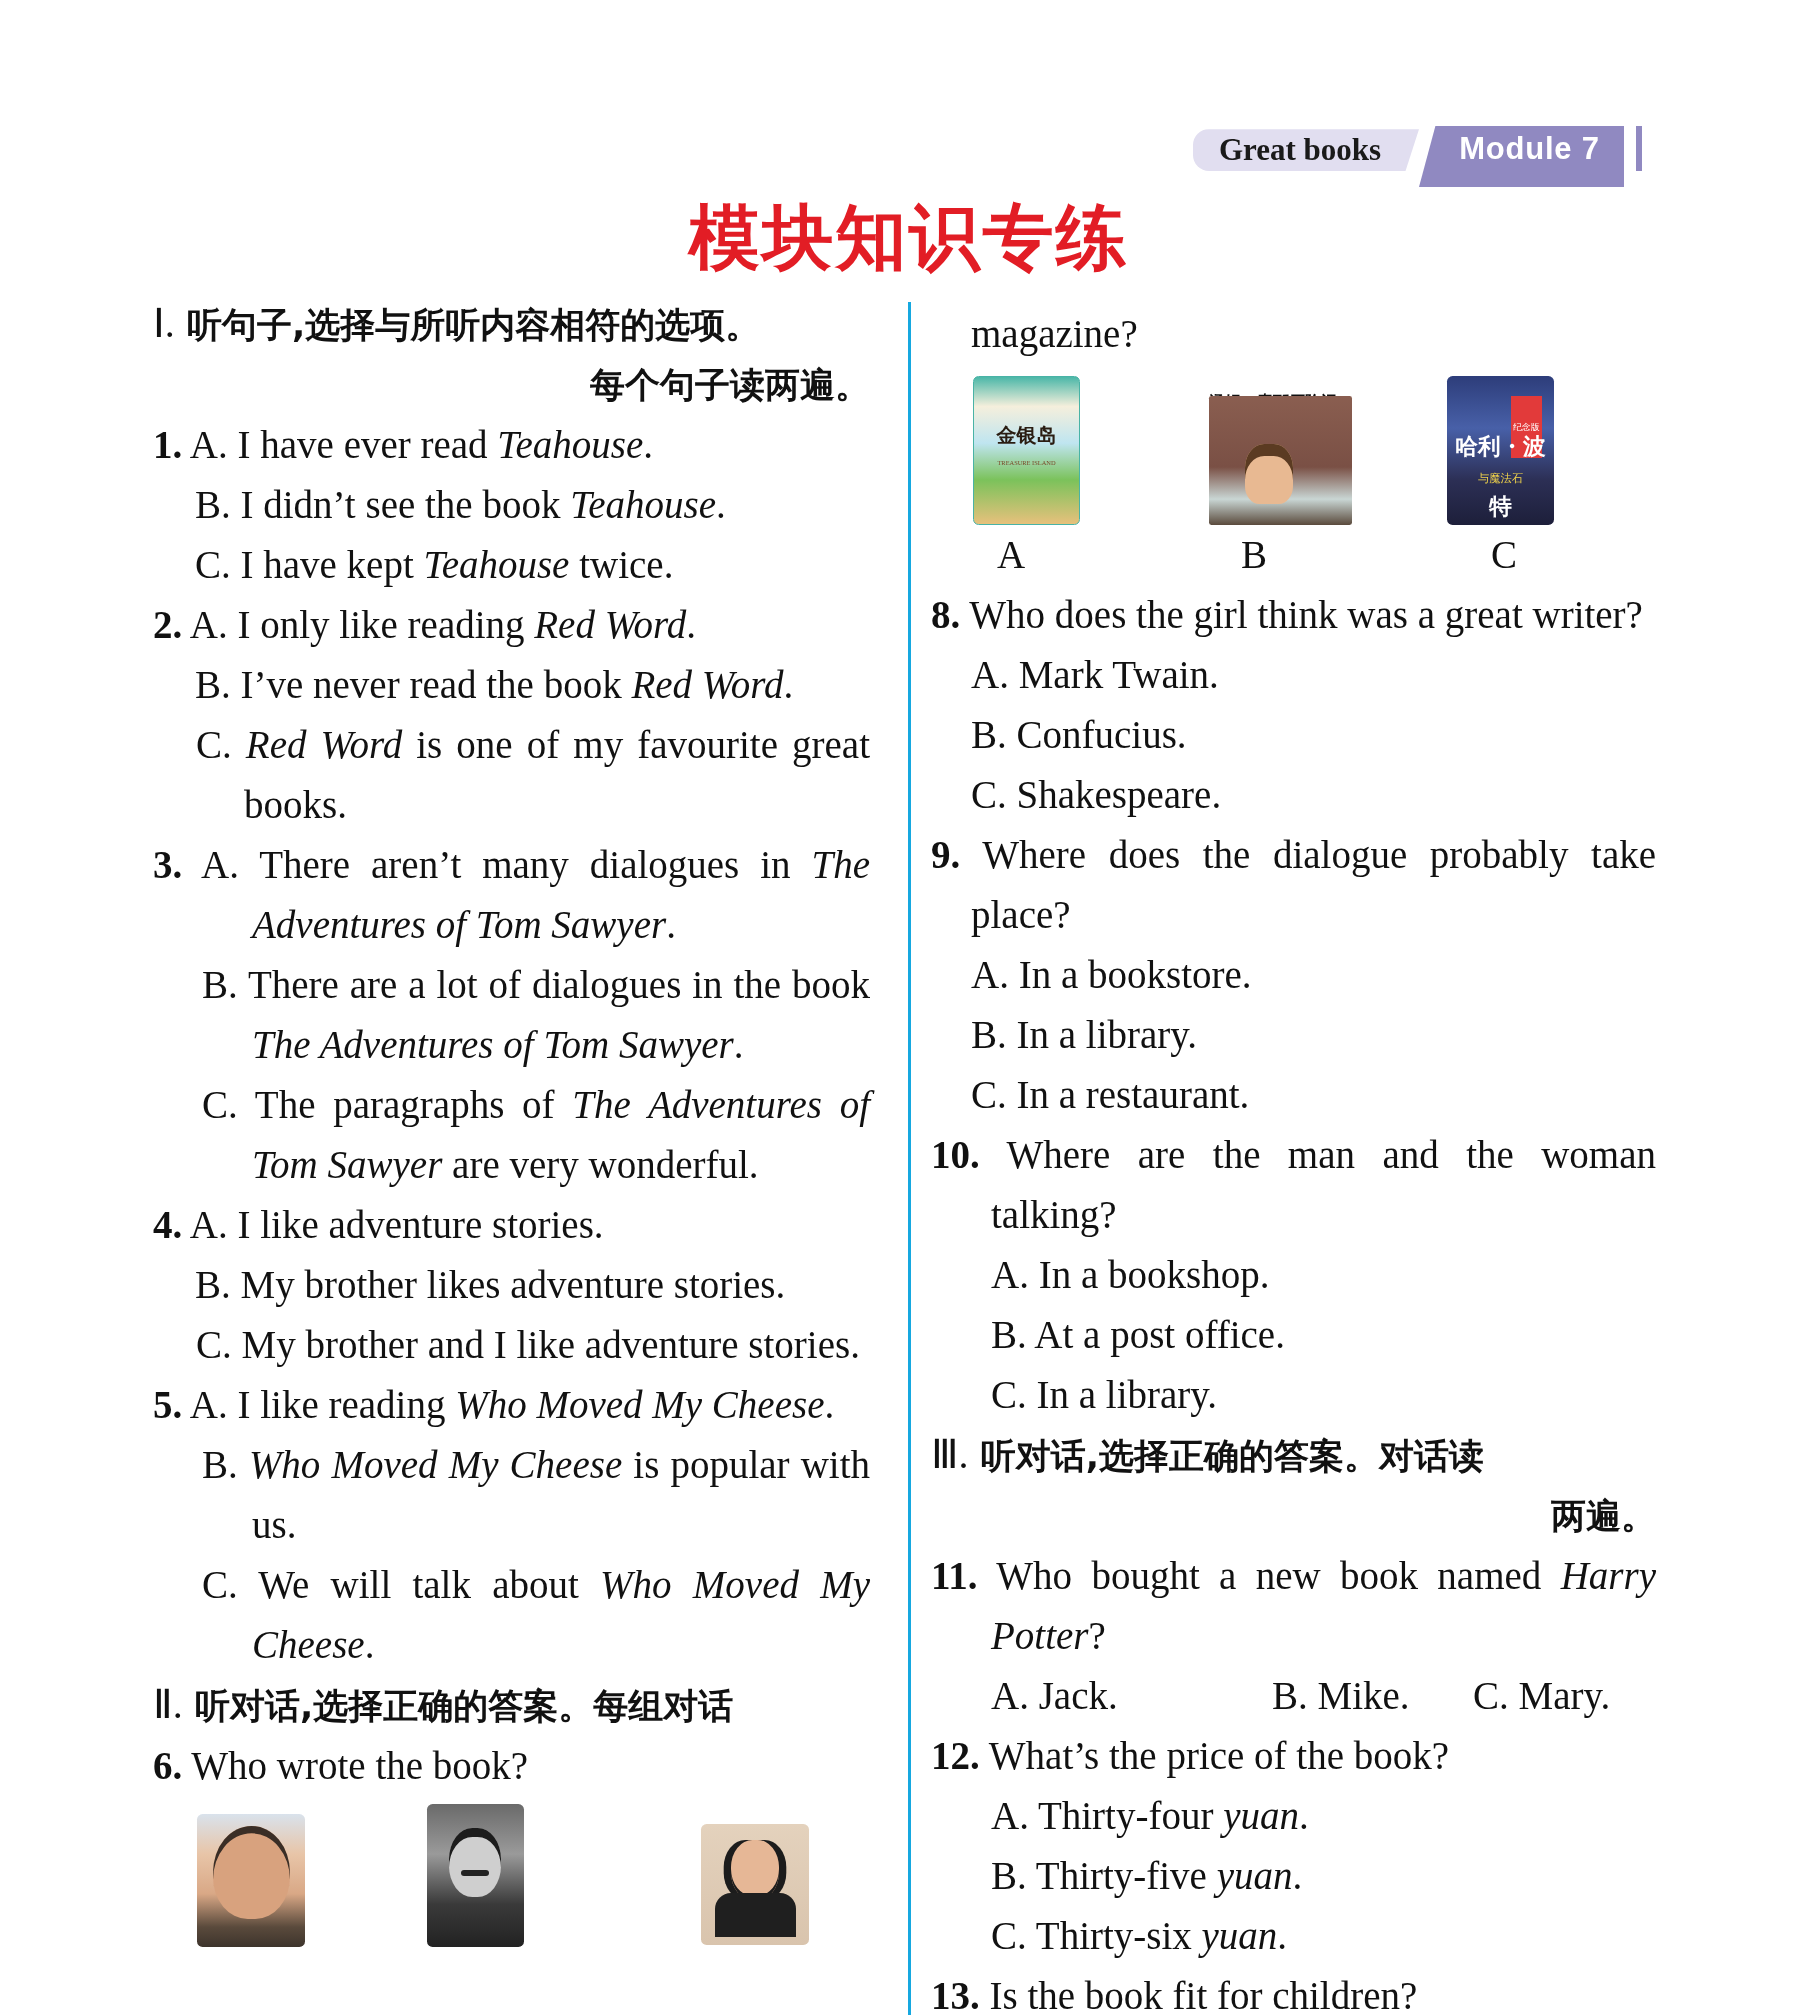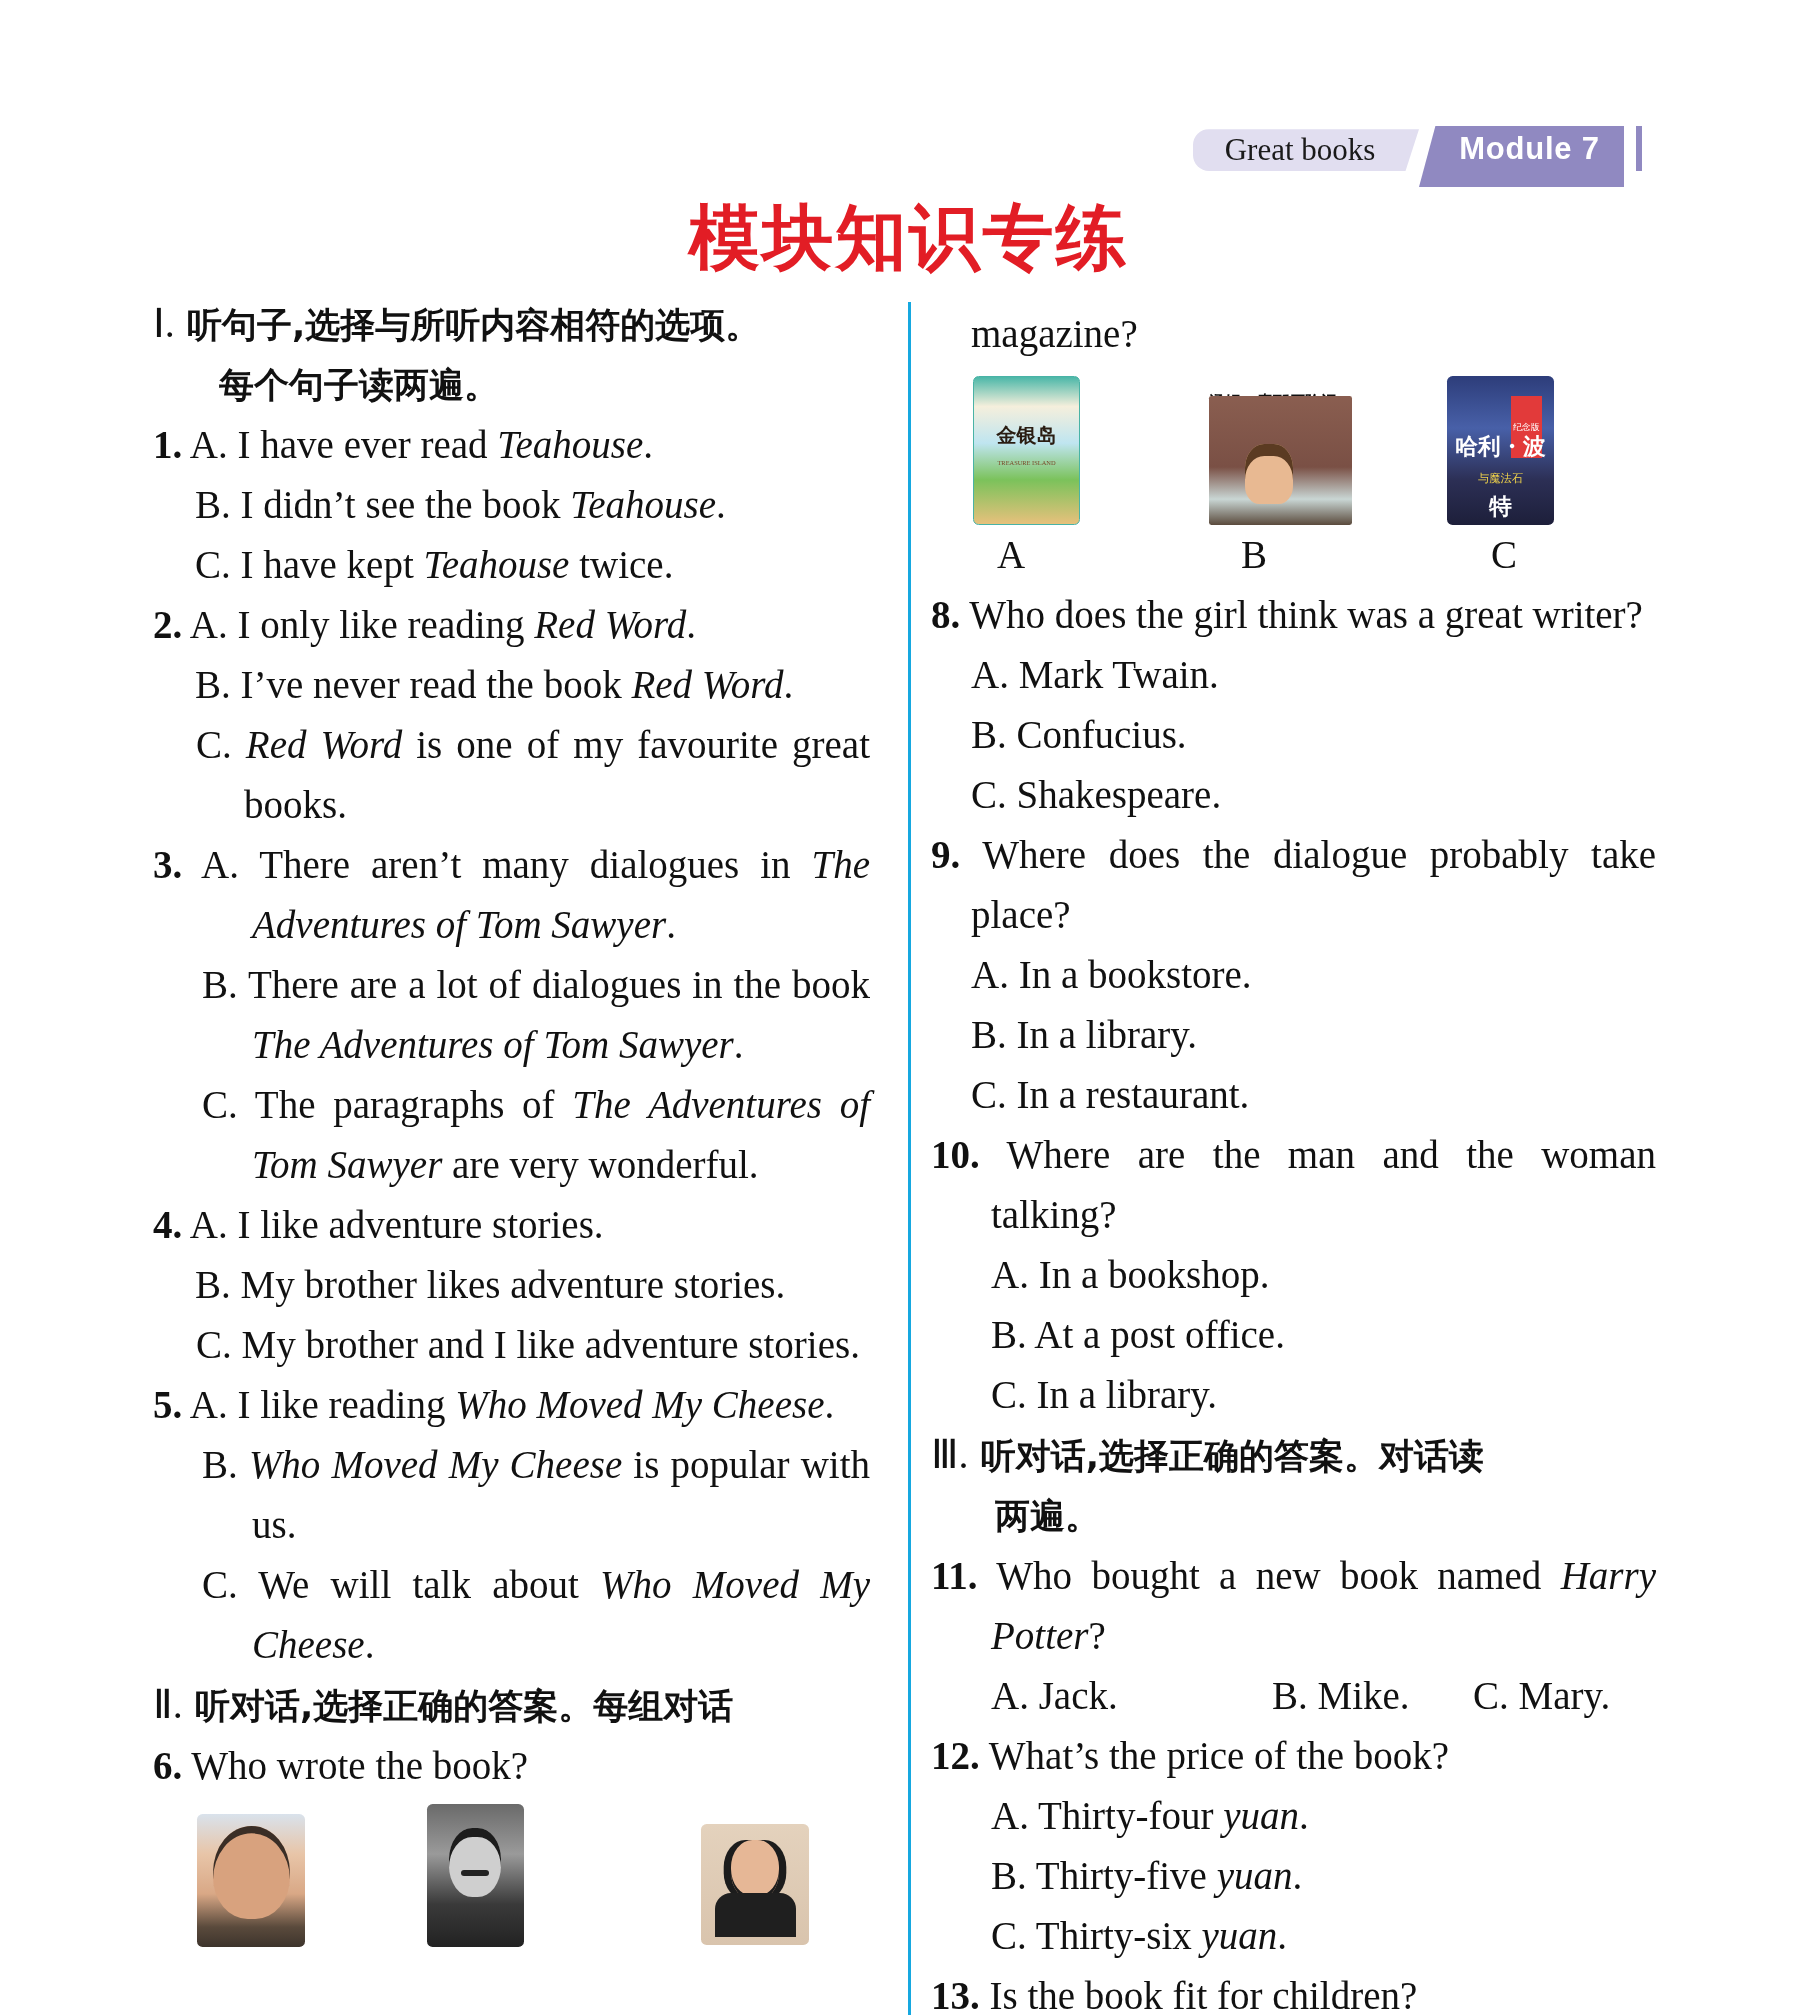--- a/index.html
+++ b/index.html
@@ -4,41 +4,41 @@
 <style>
   html, body { margin:0; padding:0; background:#ffffff; }
   body { width:1818px; height:2532px; position:relative; overflow:hidden;
          font-family:"Liberation Serif","DejaVu Serif",serif; color:#111; }
 
   
   .hdr { position:absolute; top:126px; left:1193px; height:45px; }
   .hdr-topic { position:absolute; left:0; top:3.2px; width:226px; height:42px;
                background:#e1def0; border-radius:16px 0 0 16px;
                clip-path:polygon(0 0,100% 0,94% 100%,0 100%);
-               font-family:"Liberation Serif",serif; font-weight:normal;
+               font-family:"Liberation Serif",serif; font-weight:bold;
                font-size:31px; line-height:42px; text-align:center; color:#1a1a1a; padding-right:12px; box-sizing:border-box;}
   .hdr-module { position:absolute; left:226px; top:0; width:205px; height:61px; background:#9089c1;
                clip-path:polygon(8% 0,100% 0,100% 100%,0 100%);
                font-family:"Liberation Sans",sans-serif; font-weight:bold; color:#fff;
                font-size:31px; line-height:45px; text-align:center; padding-left:16px; box-sizing:border-box; letter-spacing:0.8px;}
   .hdr-bar { position:absolute; left:443px; top:0; width:6.4px; height:45px; background:#9089c1; }
 
   .page-title { position:absolute; top:189px; left:0; width:1818px; text-align:center;
                 font-family:"DejaVu Sans",sans-serif; font-weight:bold; color:#e21d25;
                 font-size:71px; letter-spacing:2.4px; line-height:97px; }
 
   .divider { position:absolute; left:908px; top:302px; width:3.2px; height:2059px; background:#16a8e0; }
 
   .col { position:absolute; top:294px; font-size:39px; line-height:60px; }
   .col.left { left:153px; width:717px; }
   .col.right { left:931px; width:725px; }
 
   .sec { font-family:"DejaVu Sans",sans-serif; font-weight:bold; font-size:35px; line-height:60px; }
   .sec .num { font-family:"Liberation Serif",serif; font-weight:normal; font-size:40px; }
-  .sec-line2 { padding-left:66px; }
+  .sec-line2 { padding-left:66px;text-align:right; }
   .opt { text-align:justify; text-align-last:left; }
   .ind1 { padding-left:42px; }
   i { font-style:italic; }
 
   .pics { position:relative; height:173px; }
   .pic { position:absolute; border-radius:5.6px; overflow:hidden; }
   .piclabel { position:absolute; font-size:39px; line-height:48px; }
 </style>
 </head>
 <body>

